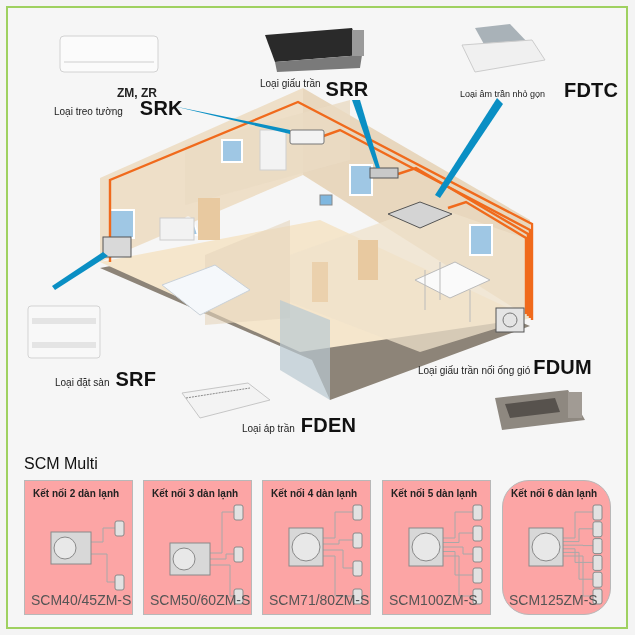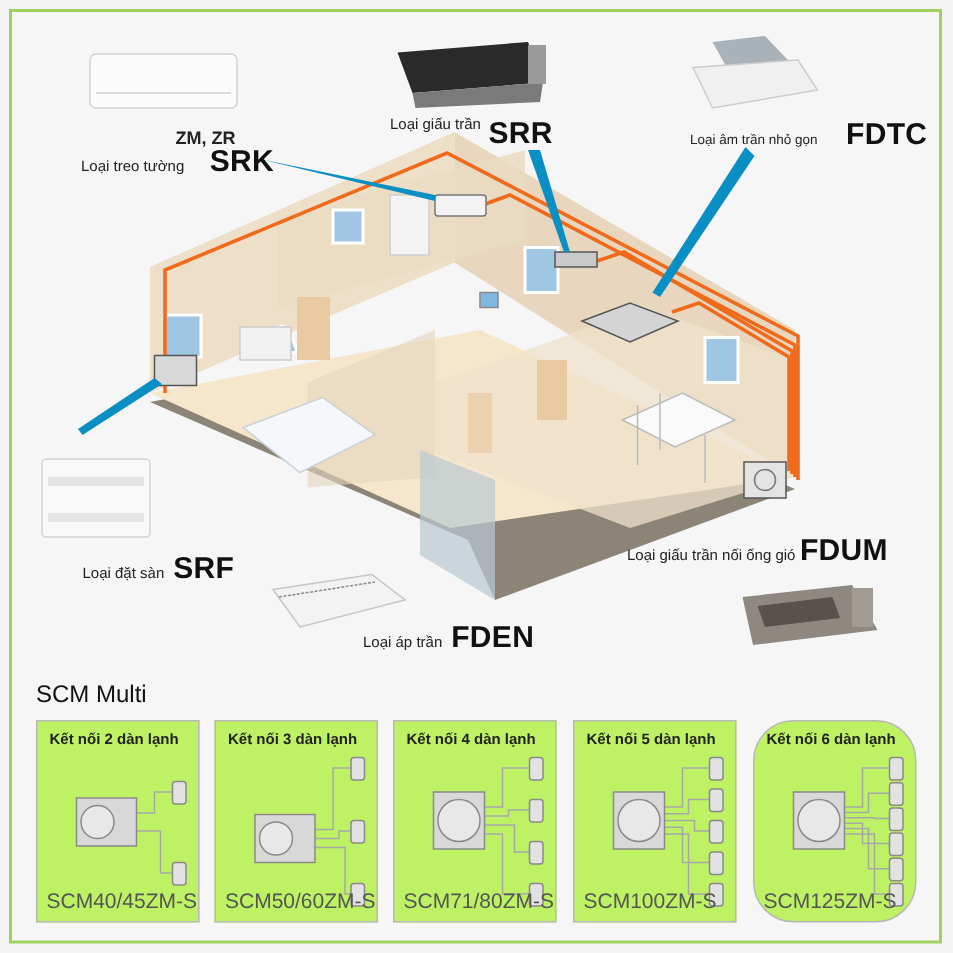--- a/index.html
+++ b/index.html
@@ -12,21 +12,21 @@
     border:2px solid #9fd160; background:#f6f6f6; box-sizing:content-box;
   }
   .abs { position:absolute; }
   .lbl-small { font-size:10px; color:#222; white-space:nowrap; }
   .lbl-big { font-size:20px; font-weight:bold; color:#111; white-space:nowrap; letter-spacing:0.2px; }
   .lbl-mid { font-size:12px; font-weight:bold; color:#222; white-space:nowrap; }
   svg { position:absolute; left:0; top:0; }
   .multi-title { font-size:16px; color:#111; white-space:nowrap; }
   .card {
     position:absolute; top:480px; width:107px; height:133px;
-    border:1px solid #b8b8b8; background:#bef264;
+    border:1px solid #b8b8b8; background:#fca5a5;
   }
   .card-title { position:absolute; left:8px; top:7px; font-size:10px; font-weight:bold; color:#222; white-space:nowrap; }
   .card-model { position:absolute; left:6px; bottom:6px; font-size:14px; color:#555; white-space:nowrap; }
   .card svg { position:absolute; left:0; top:0; }
 </style>
 </head>
 <body>
 
 <div class="frame"></div>
 

